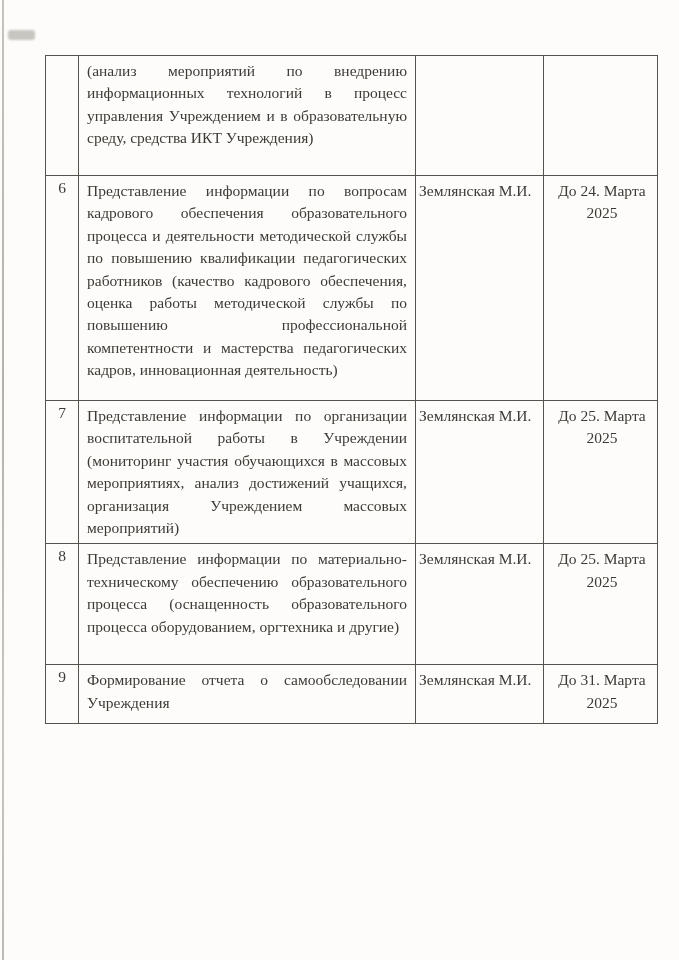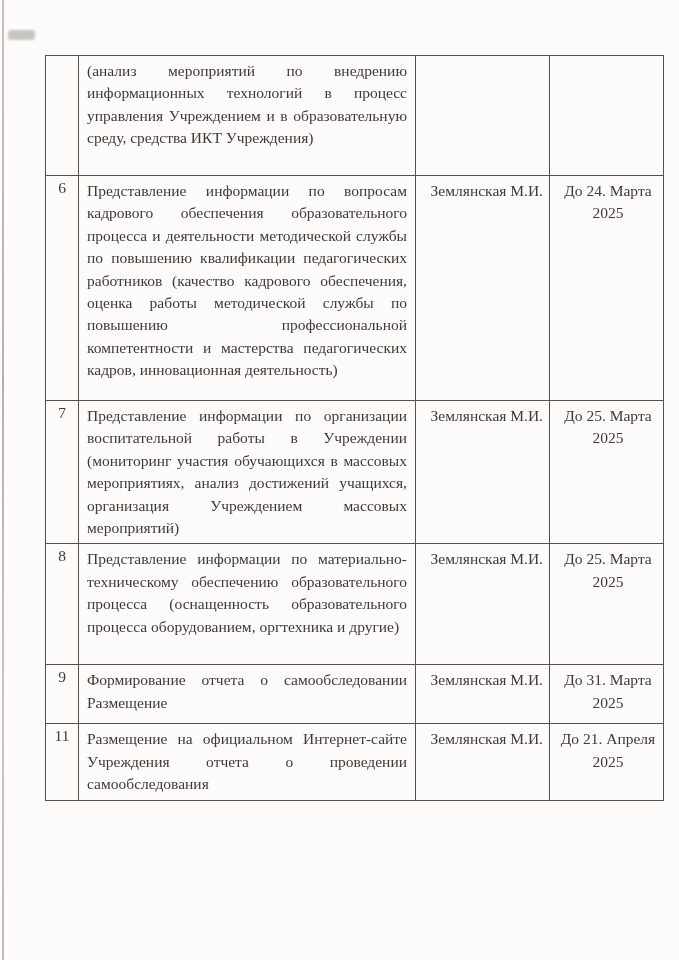--- a/index.html
+++ b/index.html
@@ -41,21 +41,21 @@
     font-size:15.5px;
     line-height:22.4px;
   }
   .plan-table td{
     border:1px solid var(--border);
     vertical-align:top;
     overflow:hidden;
   }
   .c-num{width:30px;text-align:center;vertical-align:middle;}
   .c-task{width:320px;text-align:justify;padding:4px 8px 4px 8px;}
-  .c-resp{width:124px;padding:4px 6px 2px 3px;text-align:right;}
+  .c-resp{width:124px;padding:4px 0 2px 3px;}
   .c-date{width:106px;padding:4px 2px 2px 5px;text-align:center;}
   tbody tr:nth-child(1){height:120px;}
   tbody tr:nth-child(2){height:225px;}
   tbody tr:nth-child(3){height:142px;}
   tbody tr:nth-child(4){height:121px;}
   tbody tr:nth-child(5){height:59px;}
   tbody tr:nth-child(6){height:56px;}
   tbody tr:nth-child(7){height:77px;}
 </style>
 </head>
@@ -90,29 +90,23 @@
 
   <tr>
     <td class="c-num">8</td>
     <td class="c-task">Представление информации по материально-техническому обеспечению образовательного процесса (оснащенность образовательного процесса оборудованием, оргтехника и другие)</td>
     <td class="c-resp">Землянская М.И.</td>
     <td class="c-date">До 25. Марта 2025</td>
   </tr>
 
   <tr>
     <td class="c-num">9</td>
-    <td class="c-task">Формирование отчета о самообследовании Размещение</td>
+    <td class="c-task">Формирование отчета о самообследовании Учреждения</td>
     <td class="c-resp">Землянская М.И.</td>
     <td class="c-date">До 31. Марта 2025</td>
   </tr>
 
 
-  <tr>
-    <td class="c-num">11</td>
-    <td class="c-task">Размещение на официальном Интернет-сайте Учреждения отчета о проведении самообследования</td>
-    <td class="c-resp">Землянская М.И.</td>
-    <td class="c-date">До 21. Апреля 2025</td>
-  </tr>
 </tbody>
   </table>
 
   <div class="scan-band"></div>
 </div>
 
 </body></html>

